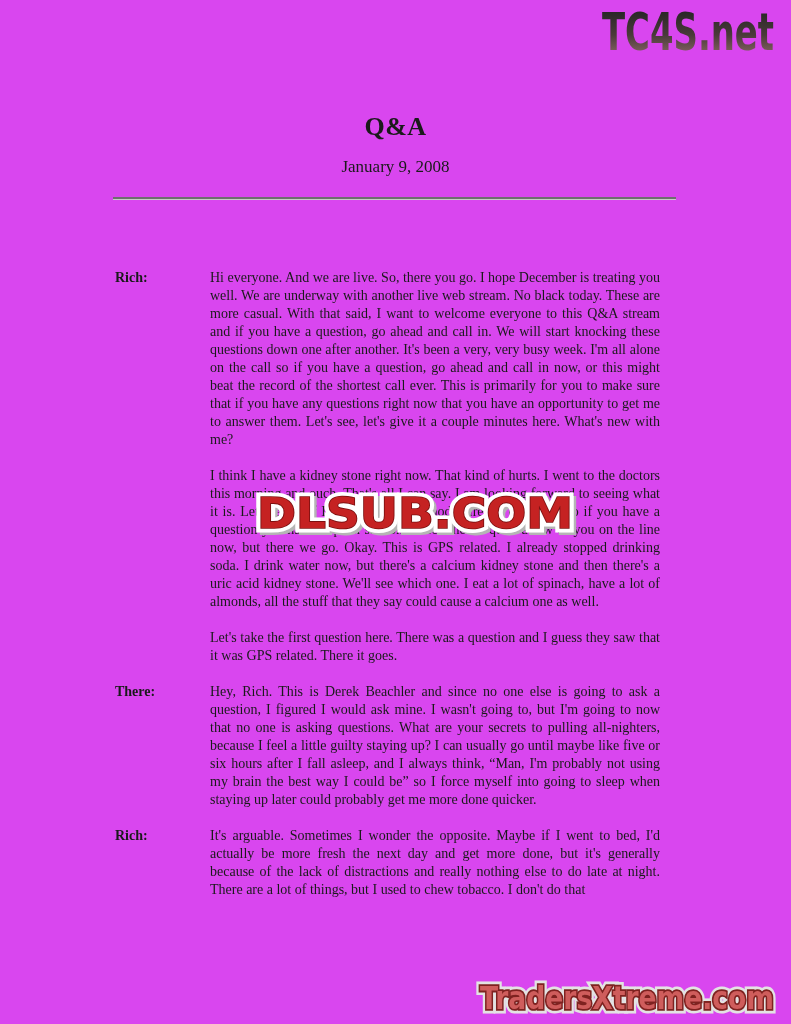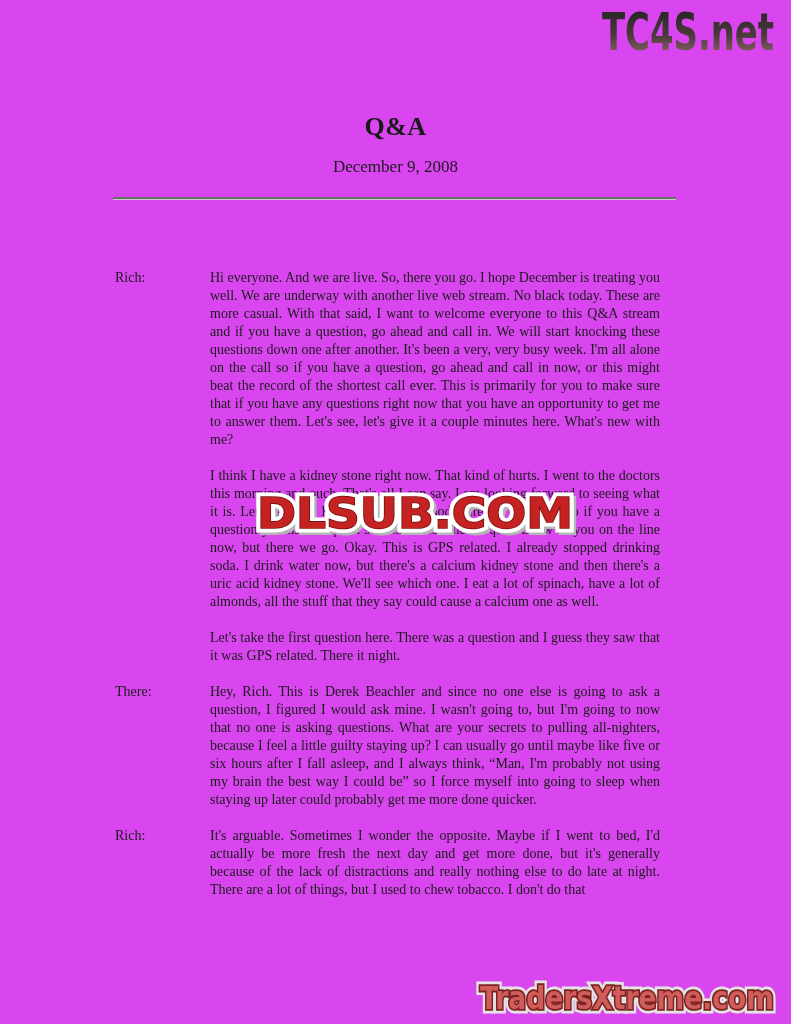--- a/index.html
+++ b/index.html
@@ -13,21 +13,21 @@
   .title-block { position:absolute; top:88px; left:0; width:100%; text-align:center;margin-top:24px; }
   .doc-title { font-size:26px; font-weight:bold; letter-spacing:0.5px; }
   .doc-date  { font-size:17px; margin-top:15px; }
   
   .rule { position:absolute; top:197px; left:113px; width:563px; height:2px;
           background:#6e6e6e; border-bottom:1px solid #c9c9c9; }
   
   .transcript { position:absolute; top:269px; left:115px; width:561px;
                 font-size:14px; line-height:18px; }
   .entry { display:flex; margin:0 0 18px 0; }
-  .speaker { width:95px; flex:none; font-weight:normal; }
+  .speaker { width:95px; flex:none; font-weight:bold; }
   .text { width:466px; text-align:justify; }
   .text p { margin:0 16px 18px 0; }
   .text p:last-child { margin-bottom:0; }
   
   .watermark { position:absolute; top:484px; left:248px; width:334px; height:62px; z-index:5; }
   
   .footer-logo { position:absolute; top:977px; right:8px; width:312px; height:44px; }
   svg text { font-family:"DejaVu Sans", "Liberation Sans", sans-serif; }
 </style>
 </head>
@@ -41,32 +41,32 @@
         <stop offset="0.1" stop-color="#242424"></stop>
         <stop offset="0.55" stop-color="#4a3a3a"></stop>
         <stop offset="1" stop-color="#9b7171"></stop>
       </linearGradient>
     </defs>
     <text x="185" y="48" text-anchor="end" font-size="52" font-weight="bold" textLength="172" lengthAdjust="spacingAndGlyphs" fill="url(#tcgrad)">TC4S.net</text>
   </svg>
 
   <div class="title-block">
     <div class="doc-title">Q&amp;A</div>
-    <div class="doc-date">December 9, 2008</div>
+    <div class="doc-date">January 9, 2008</div>
   </div>
 
   <div class="rule"></div>
 
   <div class="transcript">
       <div class="entry">
         <div class="speaker">Rich:</div>
         <div class="text">
           <p>Hi everyone. And we are live. So, there you go. I hope December is treating you well. We are underway with another live web stream. No black today. These are more casual. With that said, I want to welcome everyone to this Q&amp;A stream and if you have a question, go ahead and call in. We will start knocking these questions down one after another. It's been a very, very busy week. I'm all alone on the call so if you have a question, go ahead and call in now, or this might beat the record of the shortest call ever. This is primarily for you to make sure that if you have any questions right now that you have an opportunity to get me to answer them. Let's see, let's give it a couple minutes here. What's new with me?</p>
           <p>I think I have a kidney stone right now. That kind of hurts. I went to the doctors this morning and ouch. That's all I can say. I am looking forward to seeing what it is. Let me see if I have the lecture mode already on. I did, so if you have a question you have to push star one. I see there's quite a few of you on the line now, but there we go. Okay. This is GPS related. I already stopped drinking soda. I drink water now, but there's a calcium kidney stone and then there's a uric acid kidney stone. We'll see which one. I eat a lot of spinach, have a lot of almonds, all the stuff that they say could cause a calcium one as well.</p>
-          <p>Let's take the first question here. There was a question and I guess they saw that it was GPS related. There it night.</p>
+          <p>Let's take the first question here. There was a question and I guess they saw that it was GPS related. There it goes.</p>
         </div>
       </div>
       <div class="entry">
         <div class="speaker">There:</div>
         <div class="text">
           <p>Hey, Rich. This is Derek Beachler and since no one else is going to ask a question, I figured I would ask mine. I wasn't going to, but I'm going to now that no one is asking questions. What are your secrets to pulling all-nighters, because I feel a little guilty staying up? I can usually go until maybe like five or six hours after I fall asleep, and I always think, “Man, I'm probably not using my brain the best way I could be” so I force myself into going to sleep when staying up later could probably get me more done quicker.</p>
         </div>
       </div>
       <div class="entry">
         <div class="speaker">Rich:</div>

